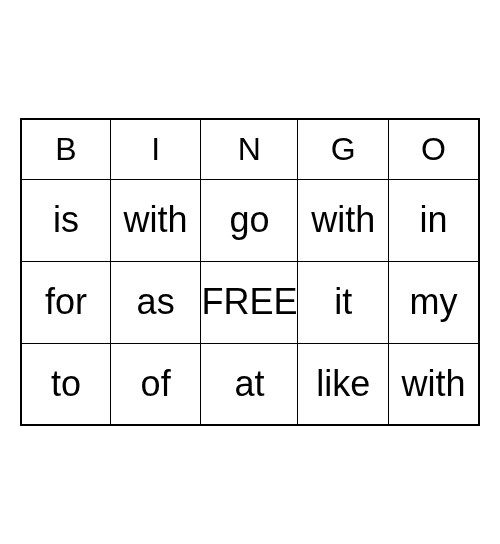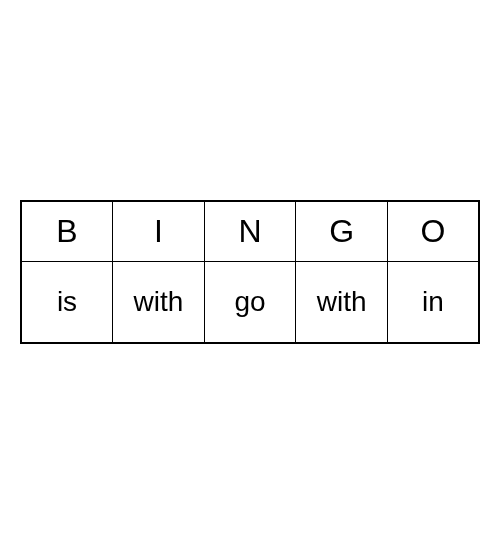--- a/index.html
+++ b/index.html
@@ -21,21 +21,21 @@
     .bingo-card {
       border: 2px solid #000;
       border-collapse: collapse;
       width: 460px;
     }
 
     .bingo-card td, .bingo-card th {
       border: 1px solid #000;
       text-align: center;
       vertical-align: middle;
-      font-size: 28px;
+      font-size: 36px;
       font-weight: normal;
       height: 82px;
       width: 92px;
     }
 
     .bingo-card thead th {
       font-size: 32px;
       font-weight: normal;
       height: 60px;
     }
@@ -54,14 +54,28 @@
       </tr>
   </thead>
   <tbody>
   <tr>
         <td>is</td>
         <td>with</td>
         <td>go</td>
         <td>with</td>
         <td>in</td>
       </tr>
+      <tr>
+        <td>for</td>
+        <td>as</td>
+        <td>FREE</td>
+        <td>it</td>
+        <td>my</td>
+      </tr>
+      <tr>
+        <td>to</td>
+        <td>of</td>
+        <td>at</td>
+        <td>like</td>
+        <td>with</td>
+      </tr>
     </tbody>
 </table>
 
 </body></html>

